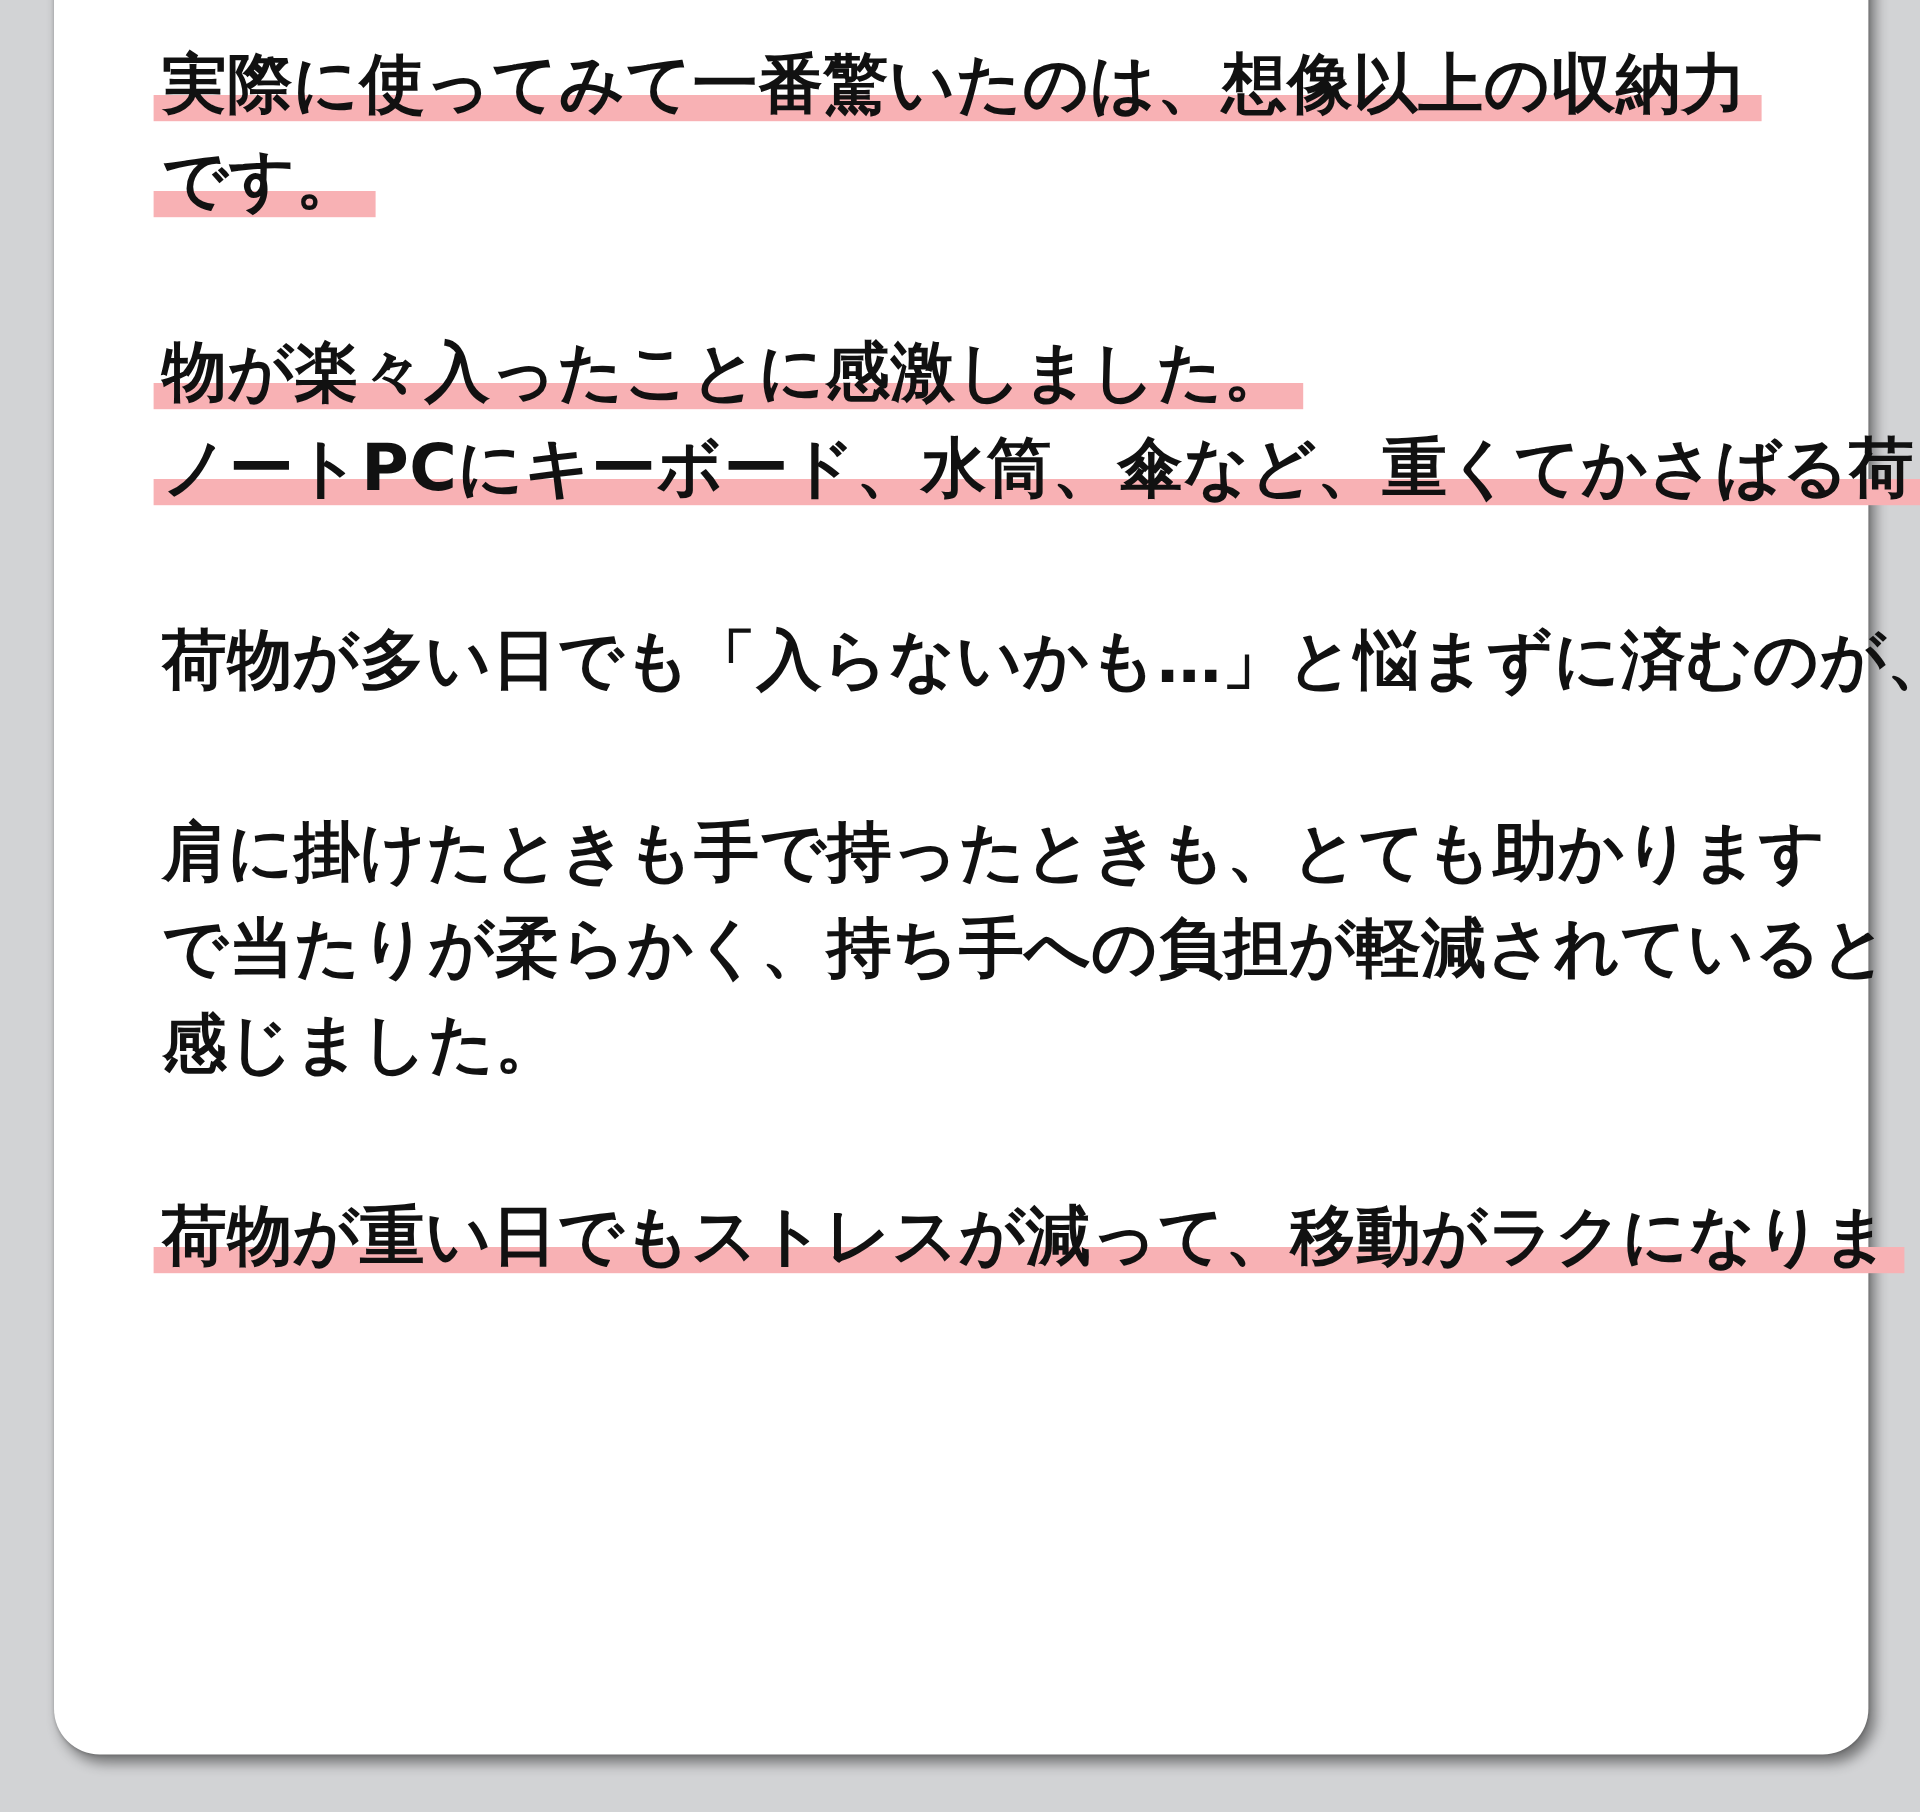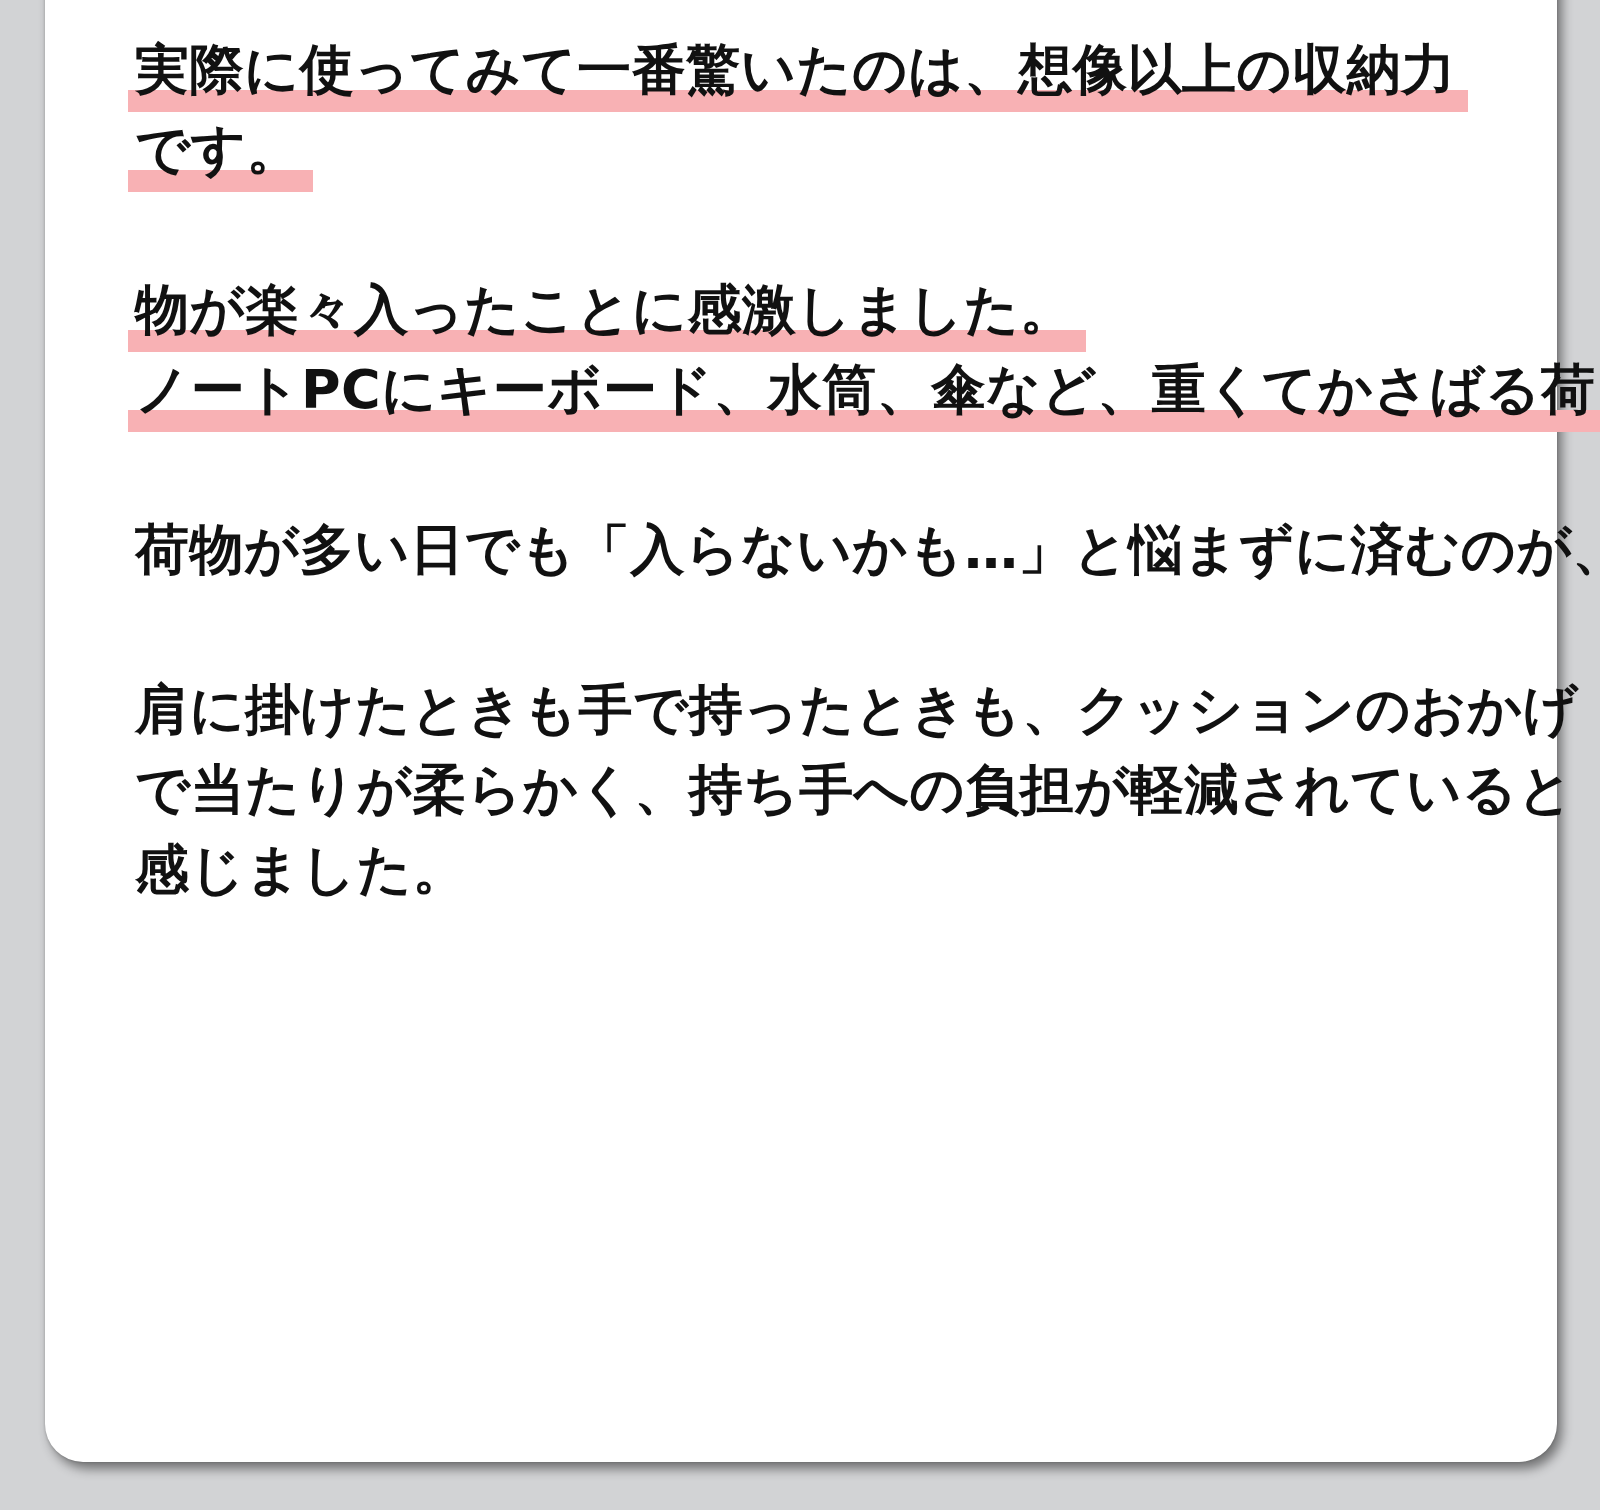--- a/index.html
+++ b/index.html
@@ -36,41 +36,42 @@
     font-weight: bold;
     letter-spacing: 0.5px;
     color: var(--text, #111111);
     white-space: nowrap;
   }
   
   .hl {
     background-image: linear-gradient(to bottom,
       transparent calc(100% - 22px),
       var(--pink, #f8b1b4) calc(100% - 22px));
-    padding: 0 12px 11px 7px;
+    padding: 0 12px 0 7px;
     margin: 0 -12px 0 -7px;
   }
 </style>
 </head>
 <body style="--bg: #d2d3d5; --card: #ffffff; --text: #111111; --pink: #f8b1b4;">
 
 <div class="card">
   <div class="content" id="paragraphs">
       <div class="paragraph">
         <div class="line"><span class="hl">実際に使ってみて一番驚いたのは、想像以上の収納力</span></div>
         <div class="line"><span class="hl">です。</span></div>
       </div>
       <div class="paragraph">
         <div class="line"><span class="hl">物が楽々入ったことに感激しました。</span></div>
         <div class="line"><span class="hl">ノートPCにキーボード、水筒、傘など、重くてかさばる荷</span></div>
       </div>
       <div class="paragraph">
         <div class="line"><span class="plain">荷物が多い日でも「入らないかも…」と悩まずに済むのが、</span></div>
       </div>
       <div class="paragraph">
-        <div class="line"><span class="plain">肩に掛けたときも手で持ったときも、クッションのおかげ</span></div>
+        <div class="line"><span class="plain">肩に掛けたときも手で持ったときも、とても助かります</span></div>
         <div class="line"><span class="plain">で当たりが柔らかく、持ち手への負担が軽減されていると</span></div>
         <div class="line"><span class="plain">感じました。</span></div>
       </div>
       <div class="paragraph">
+        <div class="line"><span class="hl">荷物が重い日でもストレスが減って、移動がラクになりま</span></div>
       </div>
     </div>
 </div>
 
 </body></html>

